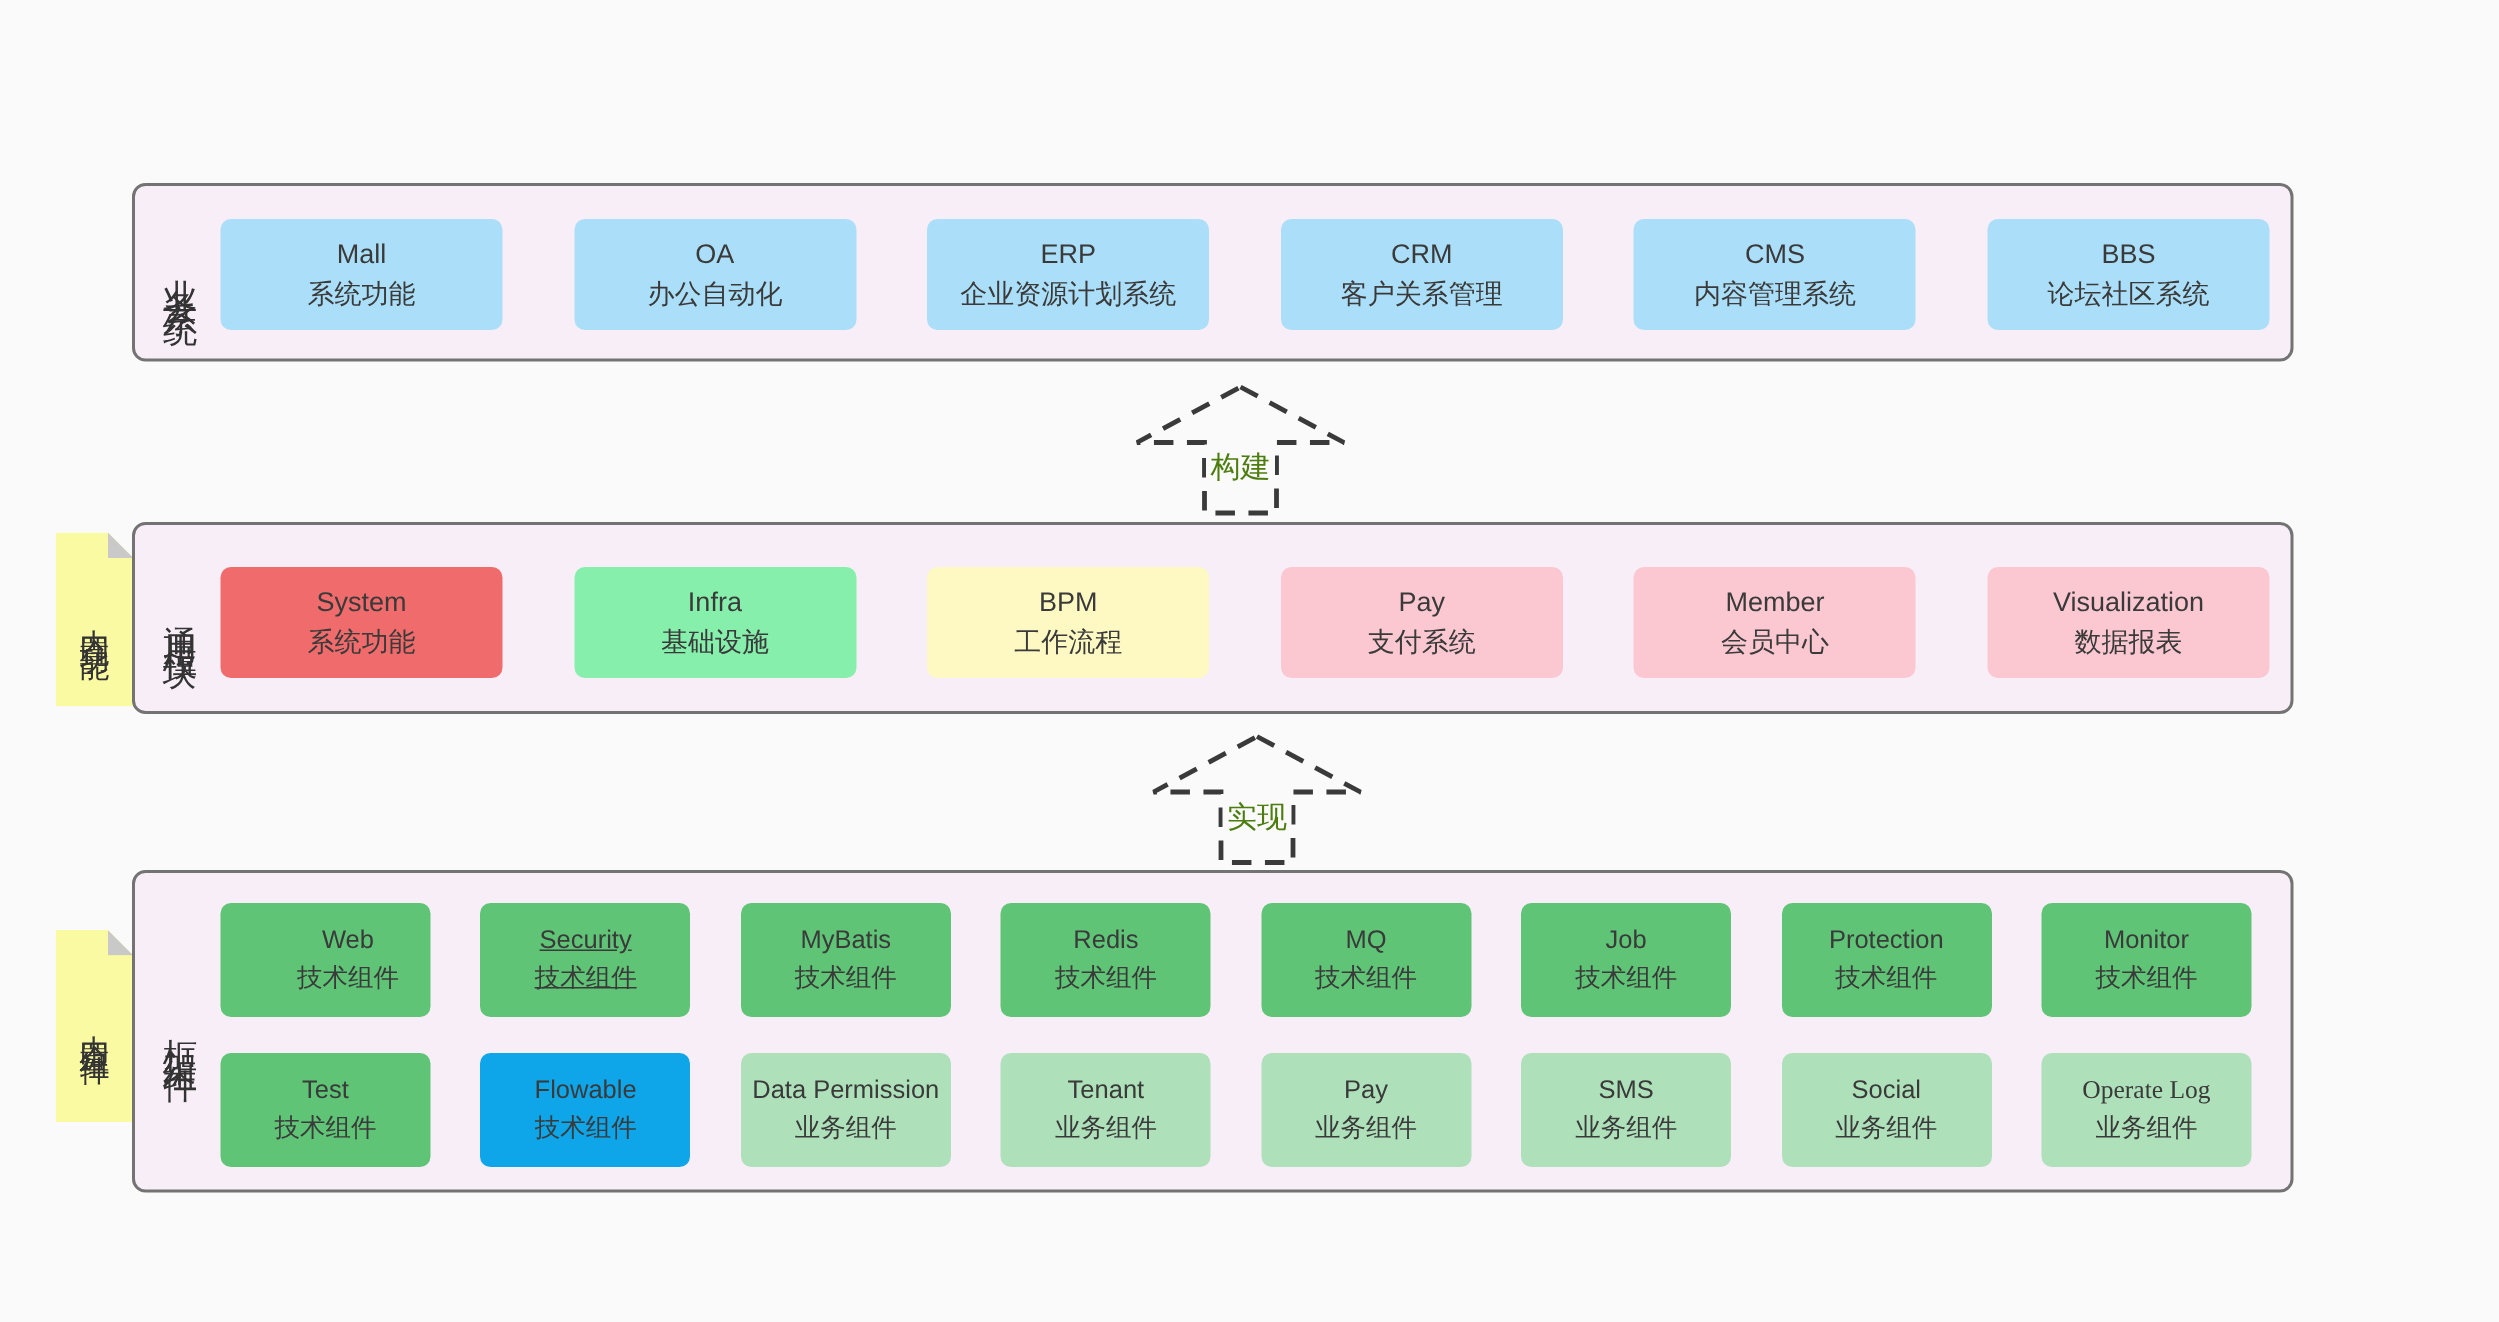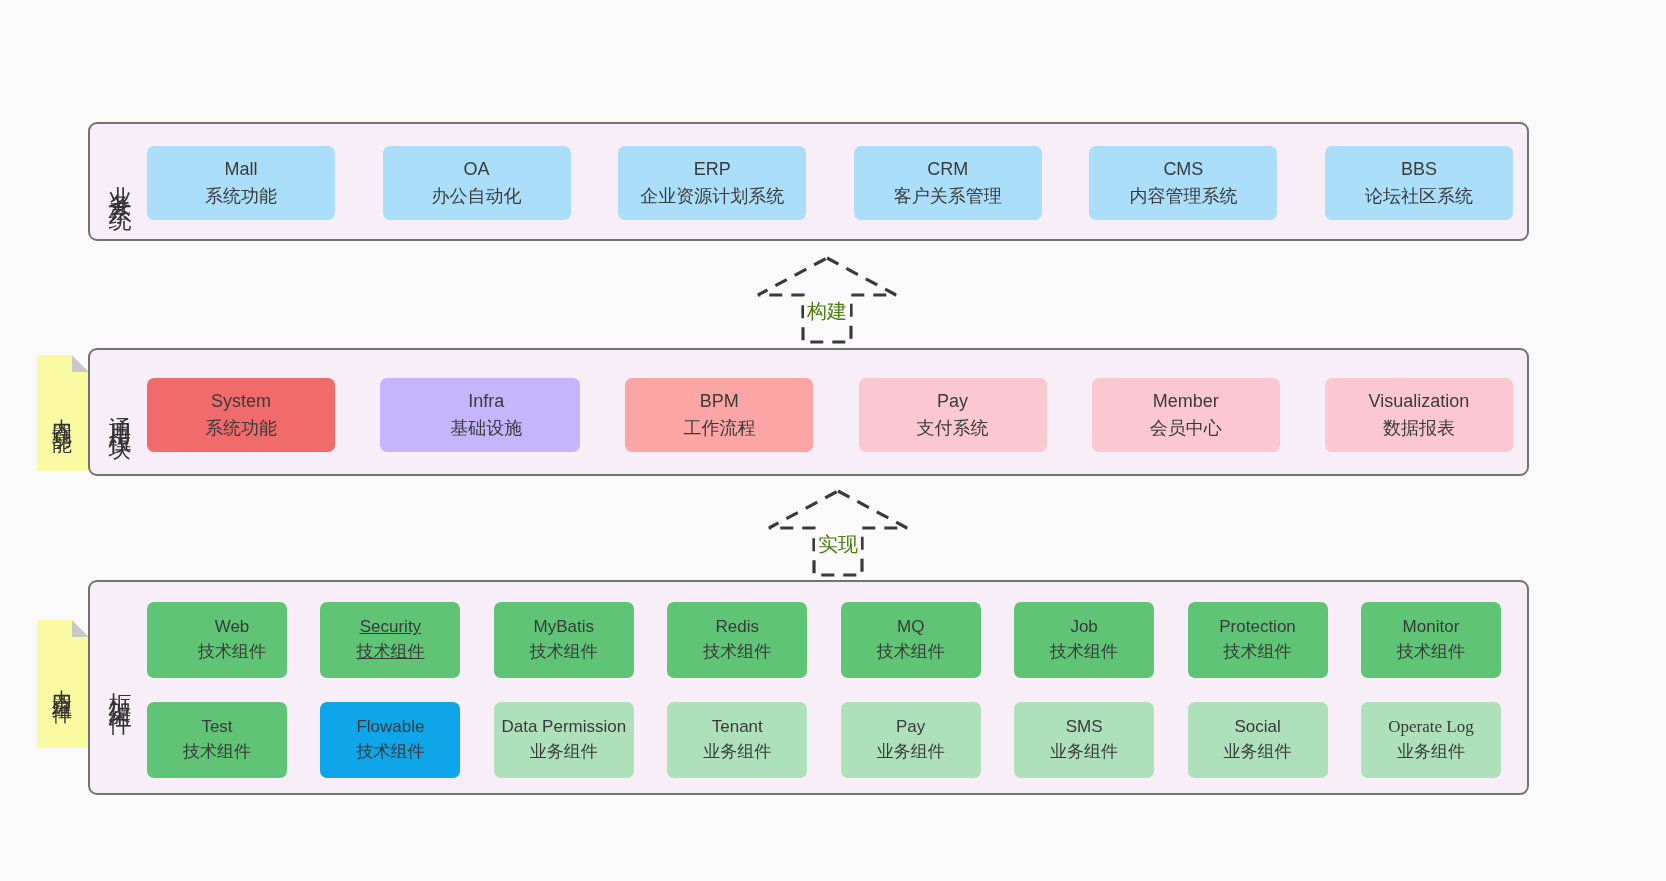--- a/index.html
+++ b/index.html
@@ -91,25 +91,25 @@
     <span class="txt">内置功能</span>
   </div>
 
   <section class="layer" id="sec-modules">
     <div class="v-label">通用模块</div>
     <div class="boxes-row" id="row-modules">
         <div class="box wide" style="background: rgb(240, 107, 107);">
           <div class="t">System</div>
           <div class="t">系统功能</div>
         </div>
-        <div class="box wide" style="background: #c4b5fd; padding-left: 12px;">
+        <div class="box wide" style="background: #86efac;">
           <div class="t">Infra</div>
           <div class="t">基础设施</div>
         </div>
-        <div class="box wide" style="background: #fca5a5;">
+        <div class="box wide" style="background: #fef9c3;">
           <div class="t">BPM</div>
           <div class="t">工作流程</div>
         </div>
         <div class="box wide" style="background: rgb(251, 200, 209);">
           <div class="t">Pay</div>
           <div class="t">支付系统</div>
         </div>
         <div class="box wide" style="background: rgb(251, 200, 209);">
           <div class="t">Member</div>
           <div class="t">会员中心</div>

